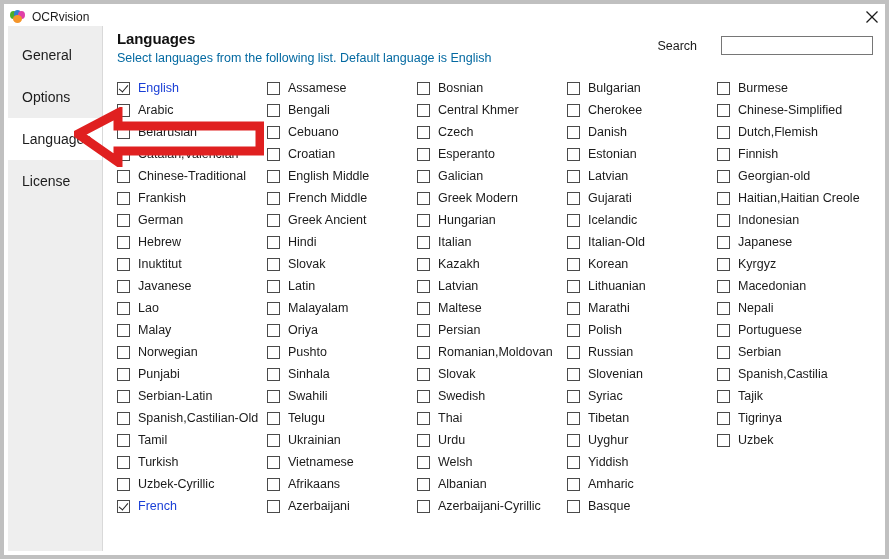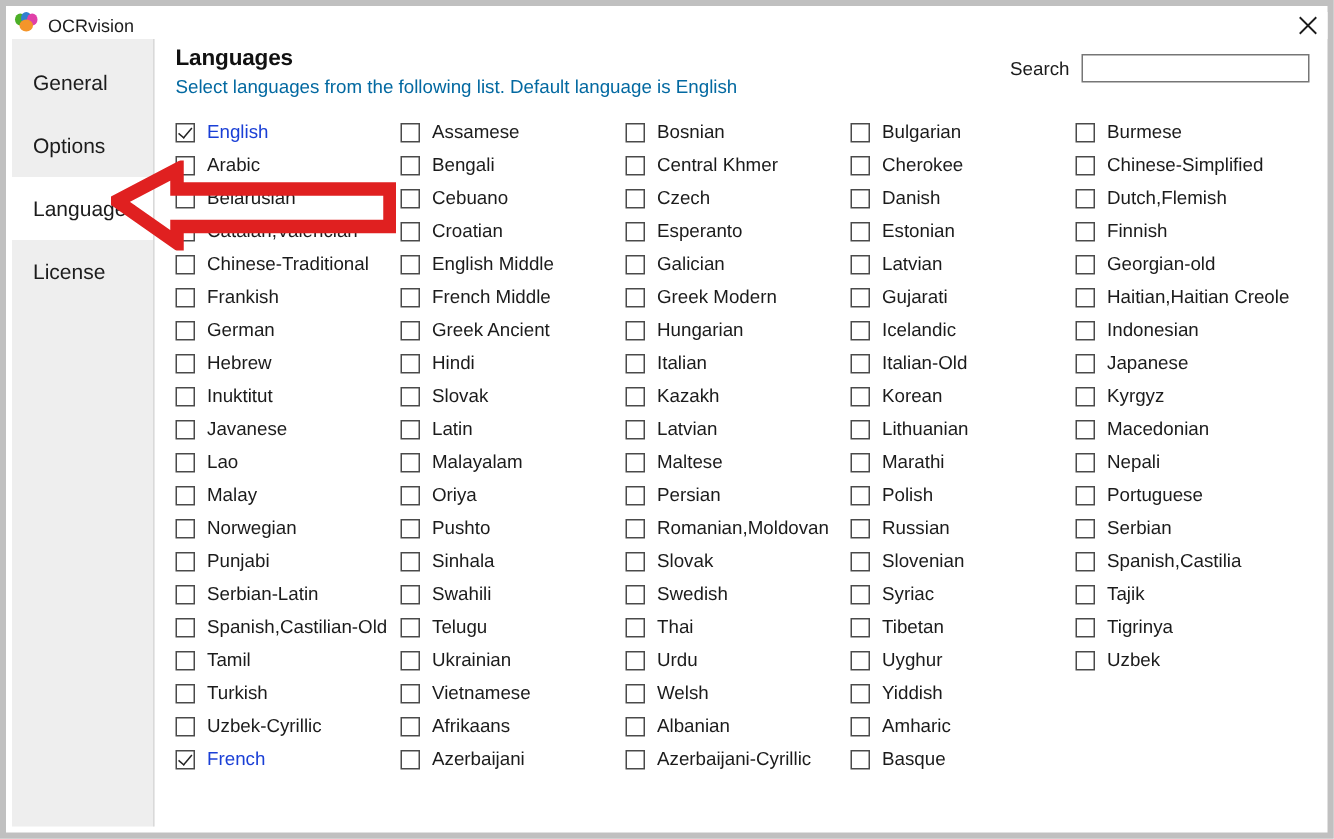--- a/index.html
+++ b/index.html
@@ -20,20 +20,21 @@
     overflow: hidden;
   }
   
   #titlebar {
     position: absolute;
     left: 4px; top: 4px;
     width: 881px;
     height: 18px;
     background: #ffffff;
     display: flex;
+    align-items: center;
   }
   #app-icon {
     width: 16px;
     height: 14px;
     margin-left: 2px;
     margin-right: 6px;
     position: relative;
     flex: none;
   }
   #app-icon .blob { position: absolute; border-radius: 50%; }
@@ -116,21 +117,21 @@
   #search-area {
     position: absolute;
     right: 8px;
     top: 10px;
     display: flex;
     align-items: center;
   }
   #search-label {
     font-size: 12.5px;
     color: #1b1b1b;
-    margin-right: 8px;
+    margin-right: 24px;
   }
   #search-input {
     width: 152px;
     height: 19px;
     box-sizing: border-box;
     border: 1px solid #767676;
     background: #ffffff;
     font-family: "Liberation Sans", sans-serif;
     font-size: 12px;
     padding: 0 3px;

